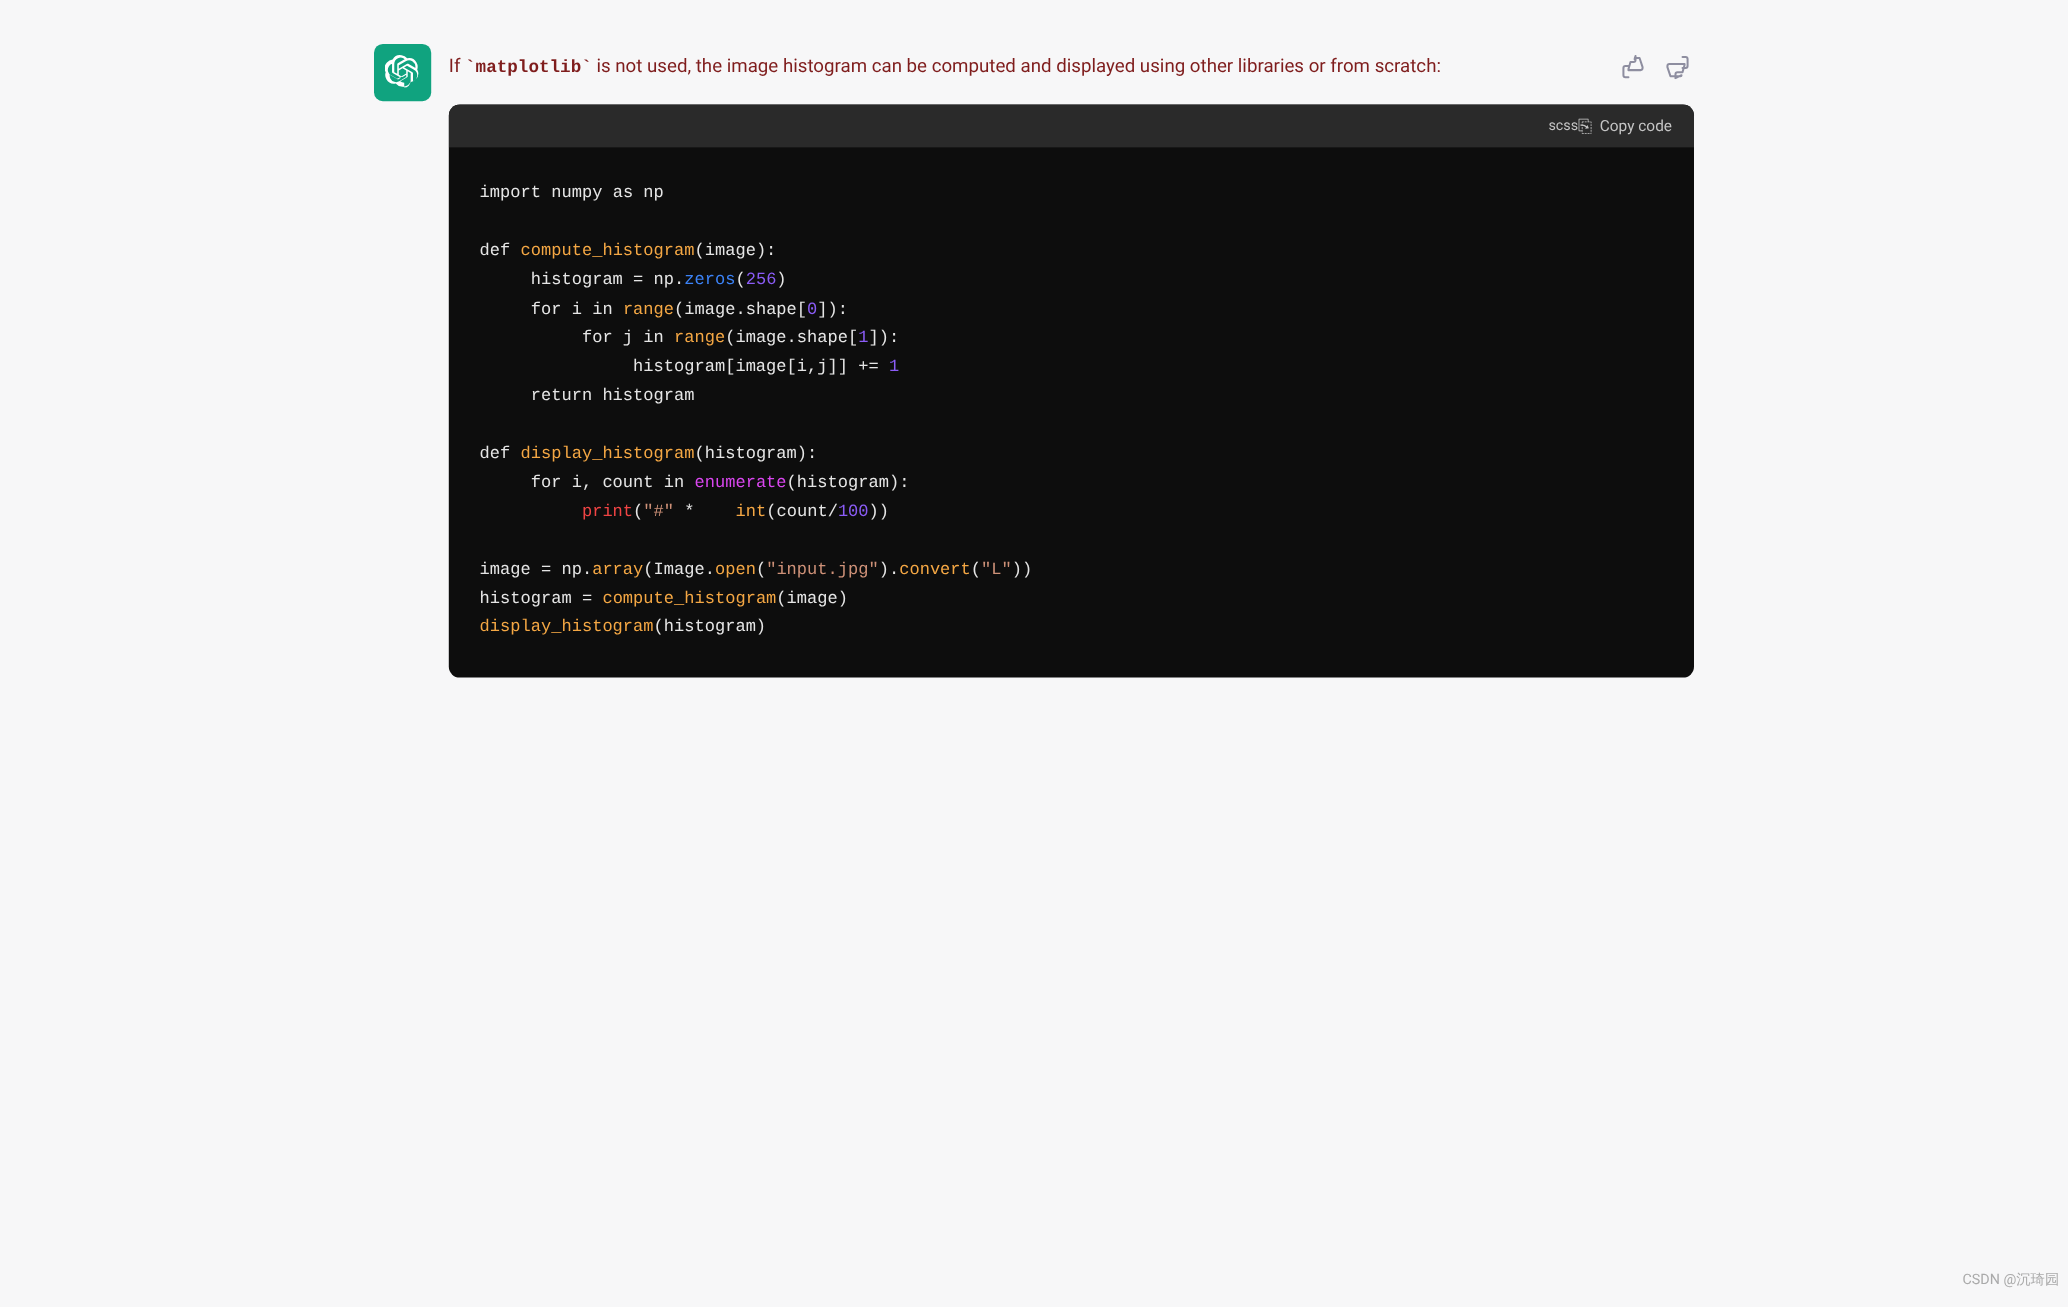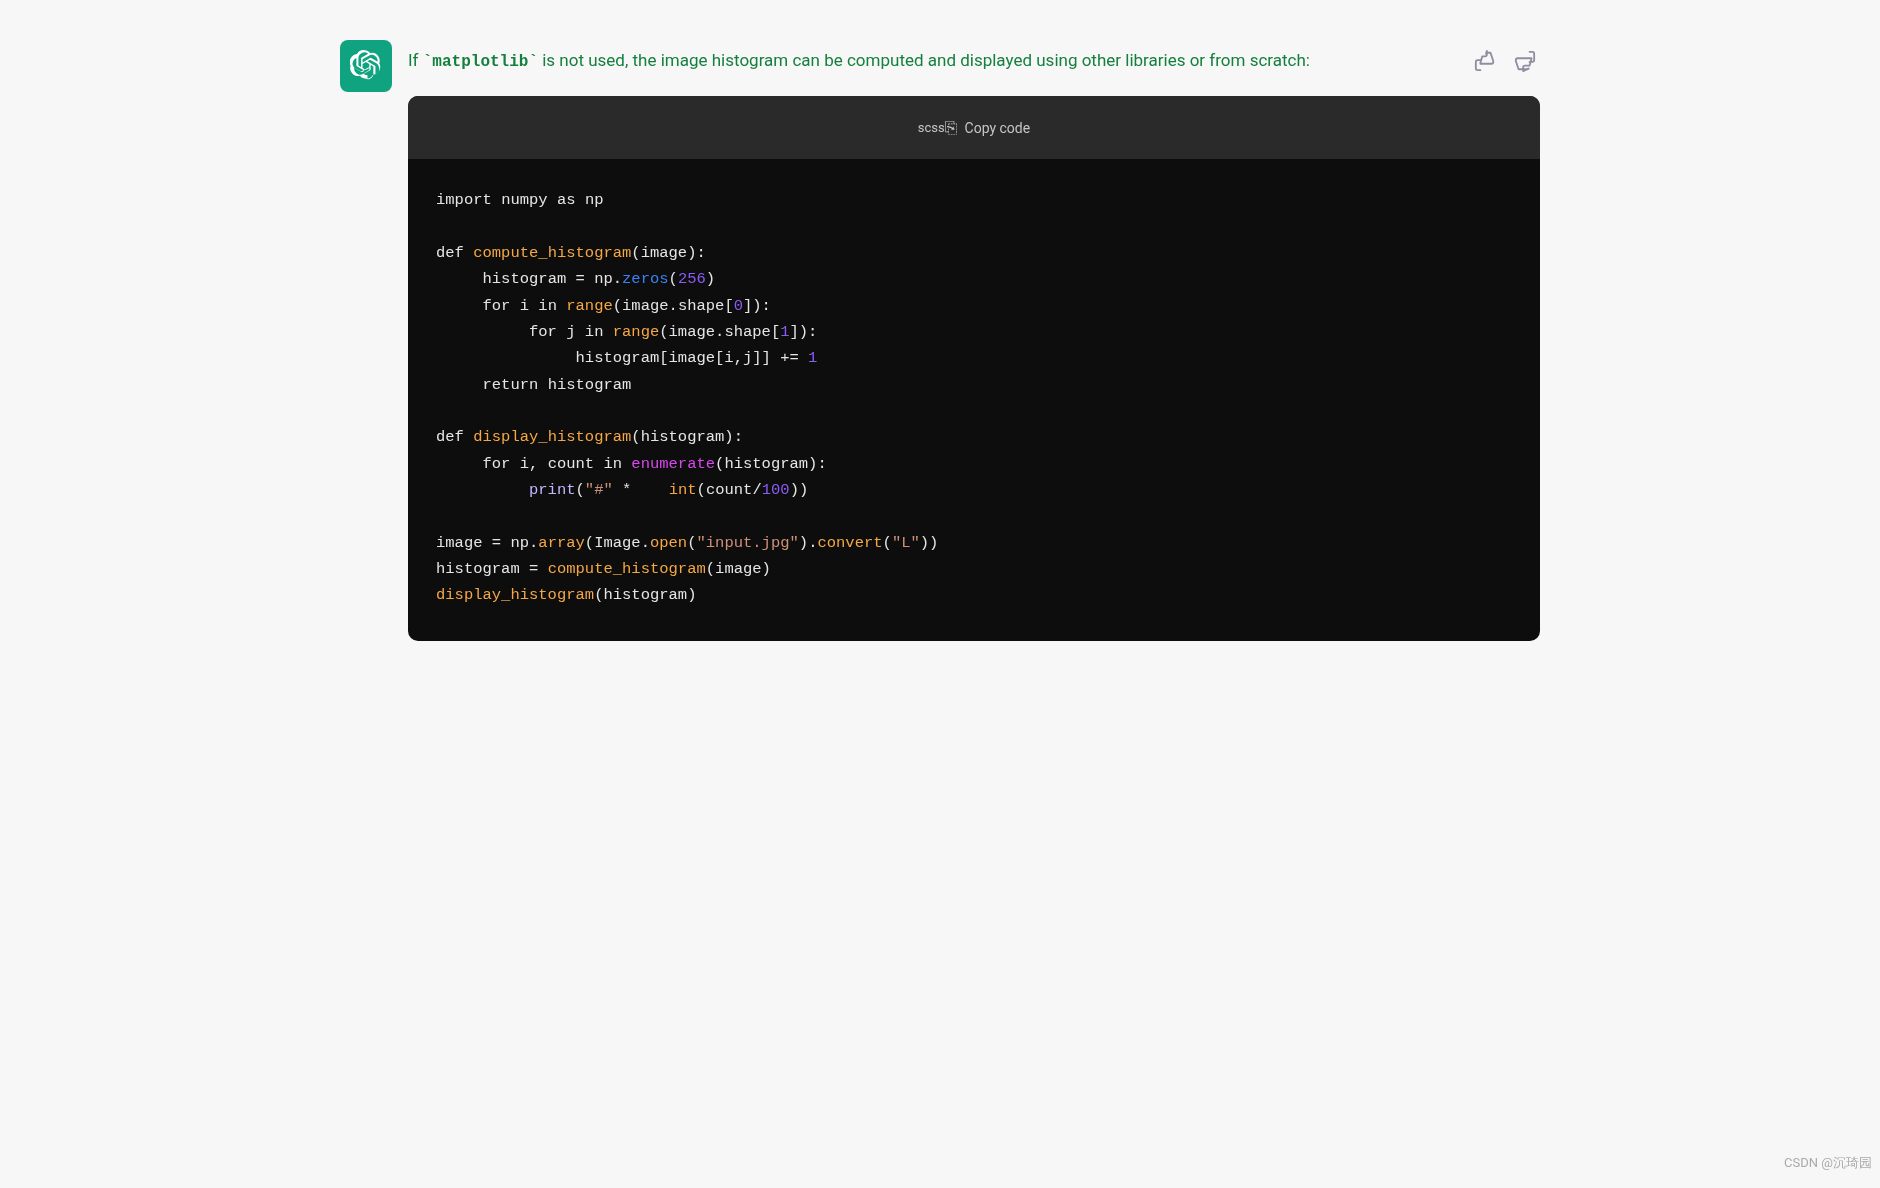--- a/index.html
+++ b/index.html
@@ -48,21 +48,21 @@
     }
 
     .message-content {
       flex: 1;
       padding-top: 6px;
     }
 
     .message-text {
       font-size: 17px;
       line-height: 1.7;
-      color: #15803d;
+      color: #7f1d1d;
       margin-bottom: 20px;
     }
 
     .message-text code {
       font-family: 'SFMono-Regular', Consolas, 'Liberation Mono', Menlo, monospace;
       font-size: 16px;
       background: transparent;
       font-weight: 700;
     }
 
@@ -90,22 +90,22 @@
       border-radius: 10px;
       overflow: hidden;
       background-color: #0d0d0d;
       width: 100%;
     }
 
     .code-header {
       background-color: #2a2a2a;
       display: flex;
       align-items: center;
-      justify-content: center;
-      padding: 22px 20px;
+      justify-content: flex-end;
+      padding: 10px 20px;
     }
 
     .code-lang {
       font-size: 13px;
       color: #c5c5c5;
       font-family: -apple-system, BlinkMacSystemFont, 'Segoe UI', Roboto, sans-serif;
     }
 
     .copy-btn {
       background: none;
@@ -182,21 +182,21 @@
 
 <span class="var">def</span> <span class="fn-def" style="color:#f4a744;">compute_histogram</span><span class="var">(image):</span>
      <span class="var">histogram = np.</span><span class="fn-def" style="color:#3b82f6;">zeros</span><span class="var">(</span><span class="num">256</span><span class="var">)</span>
      <span class="var">for i in</span> <span class="fn-def" style="color:#f4a744;">range</span><span class="var">(image.shape[</span><span class="num">0</span><span class="var">]):</span>
           <span class="var">for j in</span> <span class="fn-def" style="color:#f4a744;">range</span><span class="var">(image.shape[</span><span class="num">1</span><span class="var">]):</span>
                <span class="var">histogram[image[i,j]] +=</span> <span class="num">1</span>
      <span class="var">return histogram</span>
 
 <span class="var">def</span> <span class="fn-def" style="color:#f4a744;">display_histogram</span><span class="var">(histogram):</span>
      <span class="var">for i, count in</span> <span class="fn-def" style="color:#d946ef;">enumerate</span><span class="var">(histogram):</span>
-          <span class="fn-def" style="color:#c4b5fd;">print</span><span class="var">(</span><span class="string-content" style="color:#ce9178;">"#"</span> <span class="var">*</span> <span class="fn-def" style="color:#f4a744;margin-left:28px;">int</span><span class="var">(count/</span><span class="num">100</span><span class="var">))</span>
+          <span class="fn-def" style="color:#ef4444;">print</span><span class="var">(</span><span class="string-content" style="color:#ce9178;">"#"</span> <span class="var">*</span> <span class="fn-def" style="color:#f4a744;margin-left:28px;">int</span><span class="var">(count/</span><span class="num">100</span><span class="var">))</span>
 
 <span class="var">image = np.</span><span class="fn-def" style="color:#f4a744;">array</span><span class="var">(Image.</span><span class="fn-def" style="color:#f4a744;">open</span><span class="var">(</span><span class="string-content" style="color:#ce9178;">"input.jpg"</span><span class="var">).</span><span class="fn-def" style="color:#f4a744;">convert</span><span class="var">(</span><span class="string-content" style="color:#ce9178;">"L"</span><span class="var">))</span>
 <span class="var">histogram =</span> <span class="fn-def" style="color:#f4a744;">compute_histogram</span><span class="var">(image)</span>
 <span class="fn-def" style="color:#f4a744;">display_histogram</span><span class="var">(histogram)</span></pre>
         </div>
       </div>
 
     </div>
 
     <div class="feedback-buttons">

